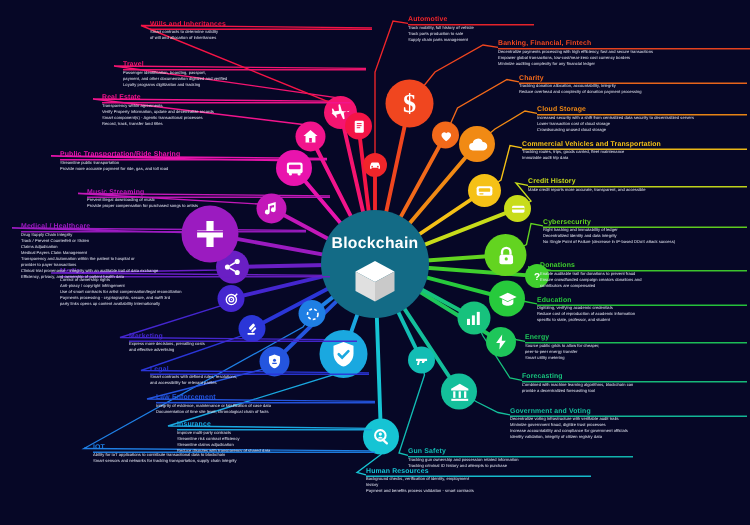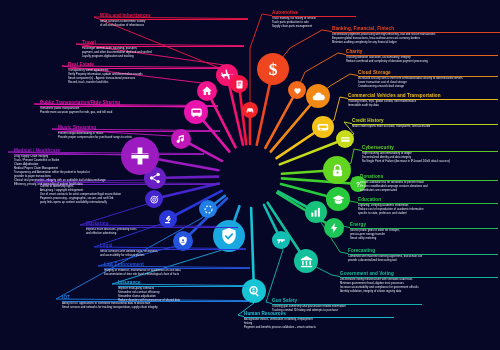--- a/index.html
+++ b/index.html
@@ -97,20 +97,28 @@
       <line x1="229.36412994528695" y1="151.5426725277475" x2="196" y2="112" stroke="#e914ad" stroke-width="2.6" stroke-linecap="round"></line>
       <polyline points="196,112 185,107 34,104 218,105.6" stroke="#e914ad" stroke-width="0.9" fill="none"></polyline>
       <line x1="235.55495010019382" y1="147.44583159340638" x2="207" y2="91" stroke="#f2148c" stroke-width="2.6" stroke-linecap="round"></line>
       <polyline points="207,91 202,83 62,66 234,67.6" stroke="#f2148c" stroke-width="0.9" fill="none"></polyline>
       <line x1="242.89477306717032" y1="144.79878607757396" x2="227" y2="75" stroke="#f41470" stroke-width="2.6" stroke-linecap="round"></line>
       <polyline points="227,75 224,65 76,44 244,45.6" stroke="#f41470" stroke-width="0.9" fill="none"></polyline>
       <line x1="246.20097183134837" y1="144.22630986218644" x2="239" y2="84" stroke="#f41446" stroke-width="2.6" stroke-linecap="round"></line>
       <polyline points="239,84 239,76 94,17 248,18.6" stroke="#f41446" stroke-width="0.9" fill="none"></polyline>
     </svg>
 
+  <div class="hub" style="left:214px;top:140px;width:72px;height:72px;">
+    <div class="hub-label">Blockchain</div>
+    <svg class="cube" width="34" height="34" viewBox="0 0 34 34">
+      <polygon points="17,4 30,11 17,18 4,11" fill="#ffffff"></polygon>
+      <polygon points="4,11 17,18 17,31 4,24" fill="#e0e0e0"></polygon>
+      <polygon points="30,11 30,24 17,31 17,18" fill="#c9c9c9"></polygon>
+    </svg>
+  </div>
 
   <div id="nodes">
       <div class="node" title="Automotive" style="left: 242px; top: 102px; width: 16px; height: 16px; background: rgb(240, 37, 42);">
         <span>
           <svg width="10" height="10" viewBox="0 0 24 24">
             <path fill="#ffffff" d="M4 14l1.6-4.4A2 2 0 017.5 8h9a2 2 0 011.9 1.6L20 14v4h-2.6v-1.6H6.6V18H4z"></path>
             <circle cx="7.4" cy="14.6" r="1.3" fill="#f0252a"></circle>
             <circle cx="16.6" cy="14.6" r="1.3" fill="#f0252a"></circle>
           </svg>
         </span>

